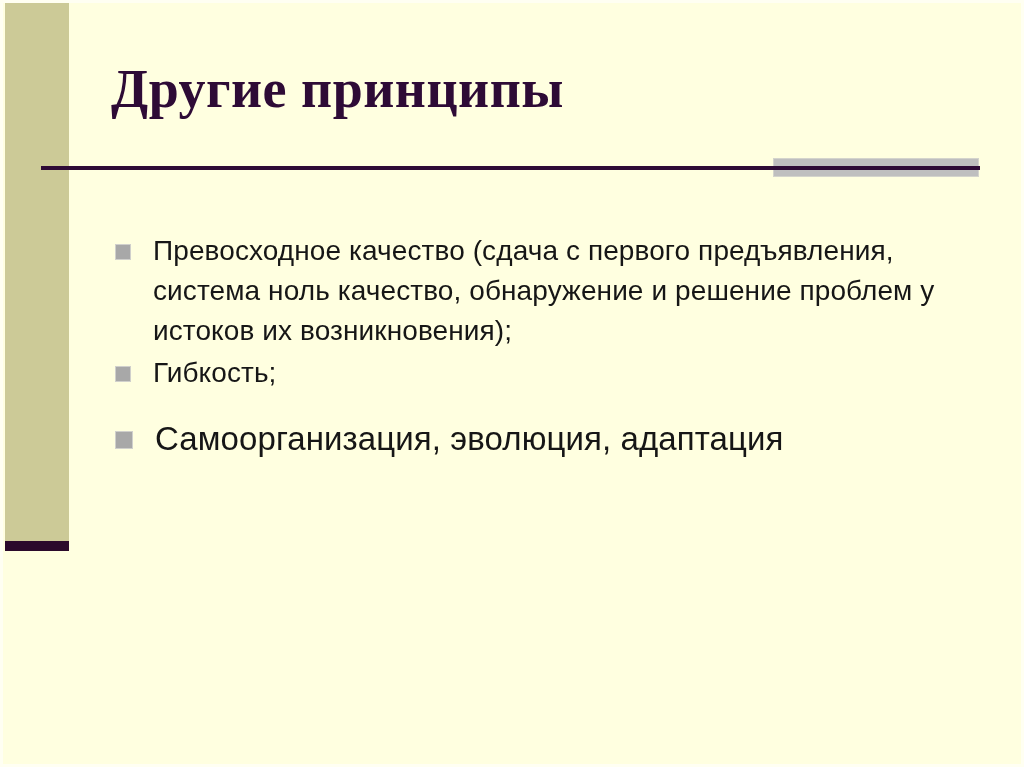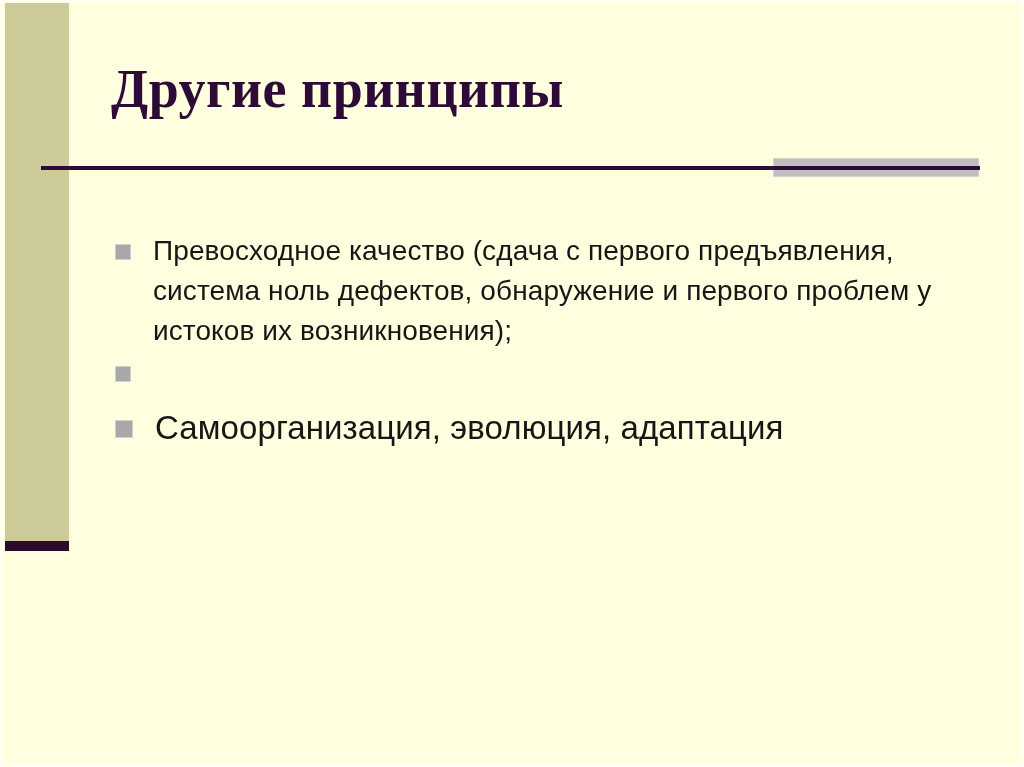--- a/index.html
+++ b/index.html
@@ -124,25 +124,26 @@
 
   <div id="title">Другие принципы</div>
 
   <div id="divider-box"></div>
   <div id="divider-line"></div>
 
   <div id="bullets">
 
     <div class="bullet-item size-normal">
       <span class="bullet-marker"></span>
-      <span class="bullet-text">Превосходное качество (сдача с первого предъявления, система ноль дефектов, обнаружение и первого проблем у истоков их возникновения);</span>
+      <span class="bullet-text">Превосходное качество (сдача с первого предъявления, система ноль качество, обнаружение и решение проблем у истоков их возникновения);</span>
     </div>
 
     <div class="bullet-item size-normal">
       <span class="bullet-marker"></span>
+      <span class="bullet-text">Гибкость;</span>
     </div>
 
 
     <div class="bullet-item size-large">
       <span class="bullet-marker"></span>
       <span class="bullet-text">Самоорганизация, эволюция, адаптация</span>
     </div>
 
   </div>
 </div>

